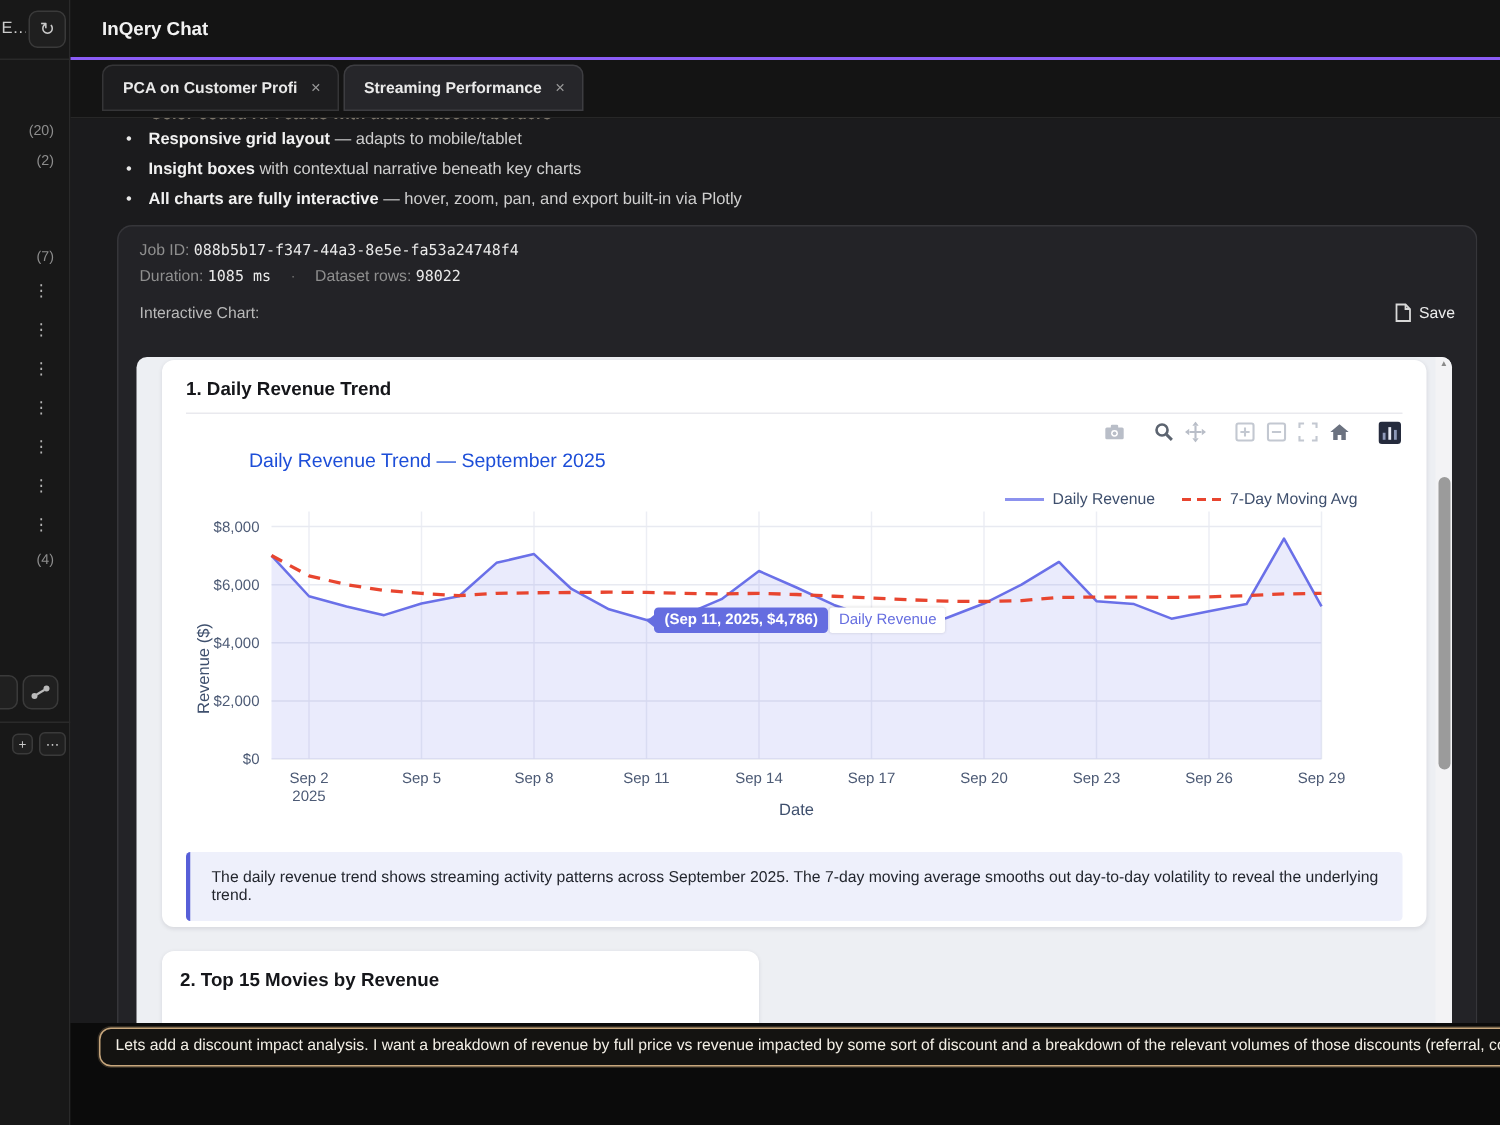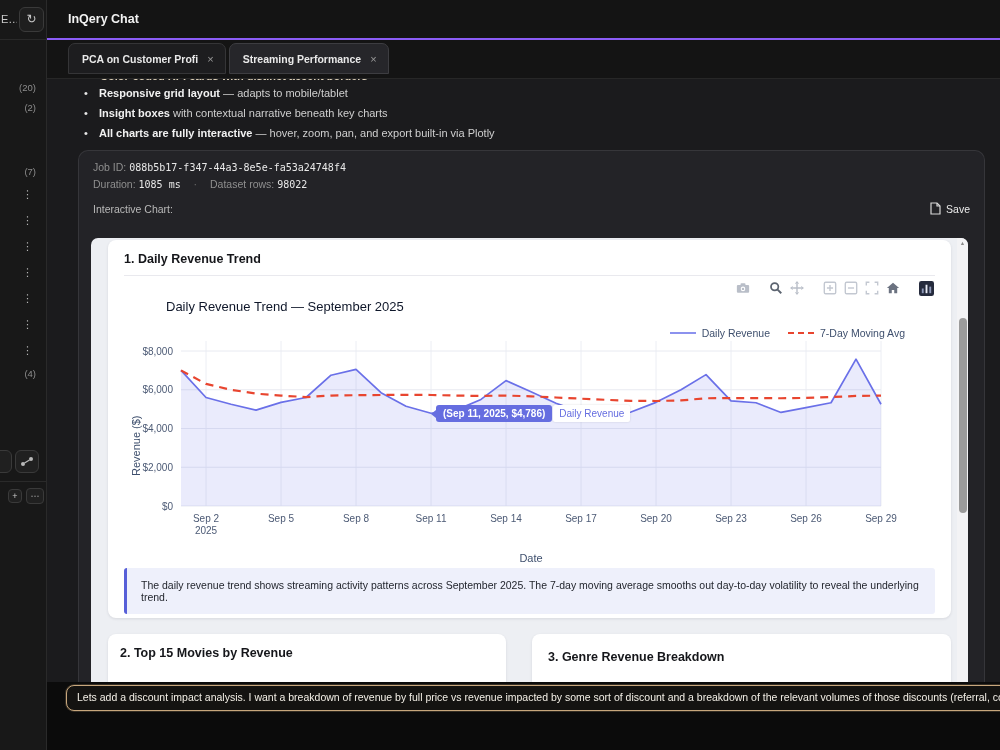--- a/index.html
+++ b/index.html
@@ -91,24 +91,24 @@
 
   
   .rscroll { position:absolute; right:0; top:0; width:11px; height:446px; background:#f3f3f5; }
   .rscroll-up { position:absolute; top:2px; left:0; width:11px; text-align:center;
     font-size:5.5px; color:#8a8a8a; }
   .rscroll-thumb { position:absolute; left:1.5px; top:80px; width:8px; height:195px;
     background:#9b9b9b; border-radius:4px; }
 
   
   .plotly { position:relative; width:811px; height:280px; margin-top:2px; }
-  .plot-title { position:absolute; left:42px; top:21px; font-size:13px; color:#0f172a; }
+  .plot-title { position:absolute; left:42px; top:21px; font-size:13px; color:#1d4ed8; }
   .ylab { position:absolute; left:6px; top:198px; transform:rotate(-90deg);
     transform-origin:left top; font-size:11px; color:#3e4f6d; }
-  .xlab { position:absolute; left:57px; width:700px; top:274px; text-align:center;
+  .xlab { position:absolute; left:57px; width:700px; top:256px; text-align:center;
     font-size:11px; color:#3e4f6d; }
   .legend { position:absolute; top:49px; right:30px; display:flex; gap:18px; align-items:center; }
   .legend-item { display:flex; align-items:center; gap:6px; cursor:pointer; }
   .legend-label { font-size:10.5px; color:#3e4f6d; }
   .sw-line { width:26px; height:0; border-top:2.5px solid #8c92ee; }
   .sw-dash { width:26px; height:0; border-top:2.5px dashed #e8452f; }
   #chart-svg { position:absolute; left:0; top:0; }
   #chart-svg text.tick { font-size:10px; fill:#4c5a75; font-family:"Liberation Sans",sans-serif; }
 
   
@@ -355,23 +355,20 @@
           <div class="xlab">Date</div>
         </div>
 
         <div class="insight">The daily revenue trend shows streaming activity patterns across September 2025. The 7-day moving average smooths out day-to-day volatility to reveal the underlying trend.</div>
       </div>
 
       <div class="cards-row">
         <div class="rcard card2">
           <div class="sec-title">2. Top 15 Movies by Revenue</div>
         </div>
-        <div class="rcard card3">
-          <div class="sec-title">3. Genre Revenue Breakdown</div>
-        </div>
       </div>
 
       <div class="rscroll">
         <div class="rscroll-up">▲</div>
         <div class="rscroll-thumb"></div>
       </div>
     </div>
   </section>
 </main>
 

